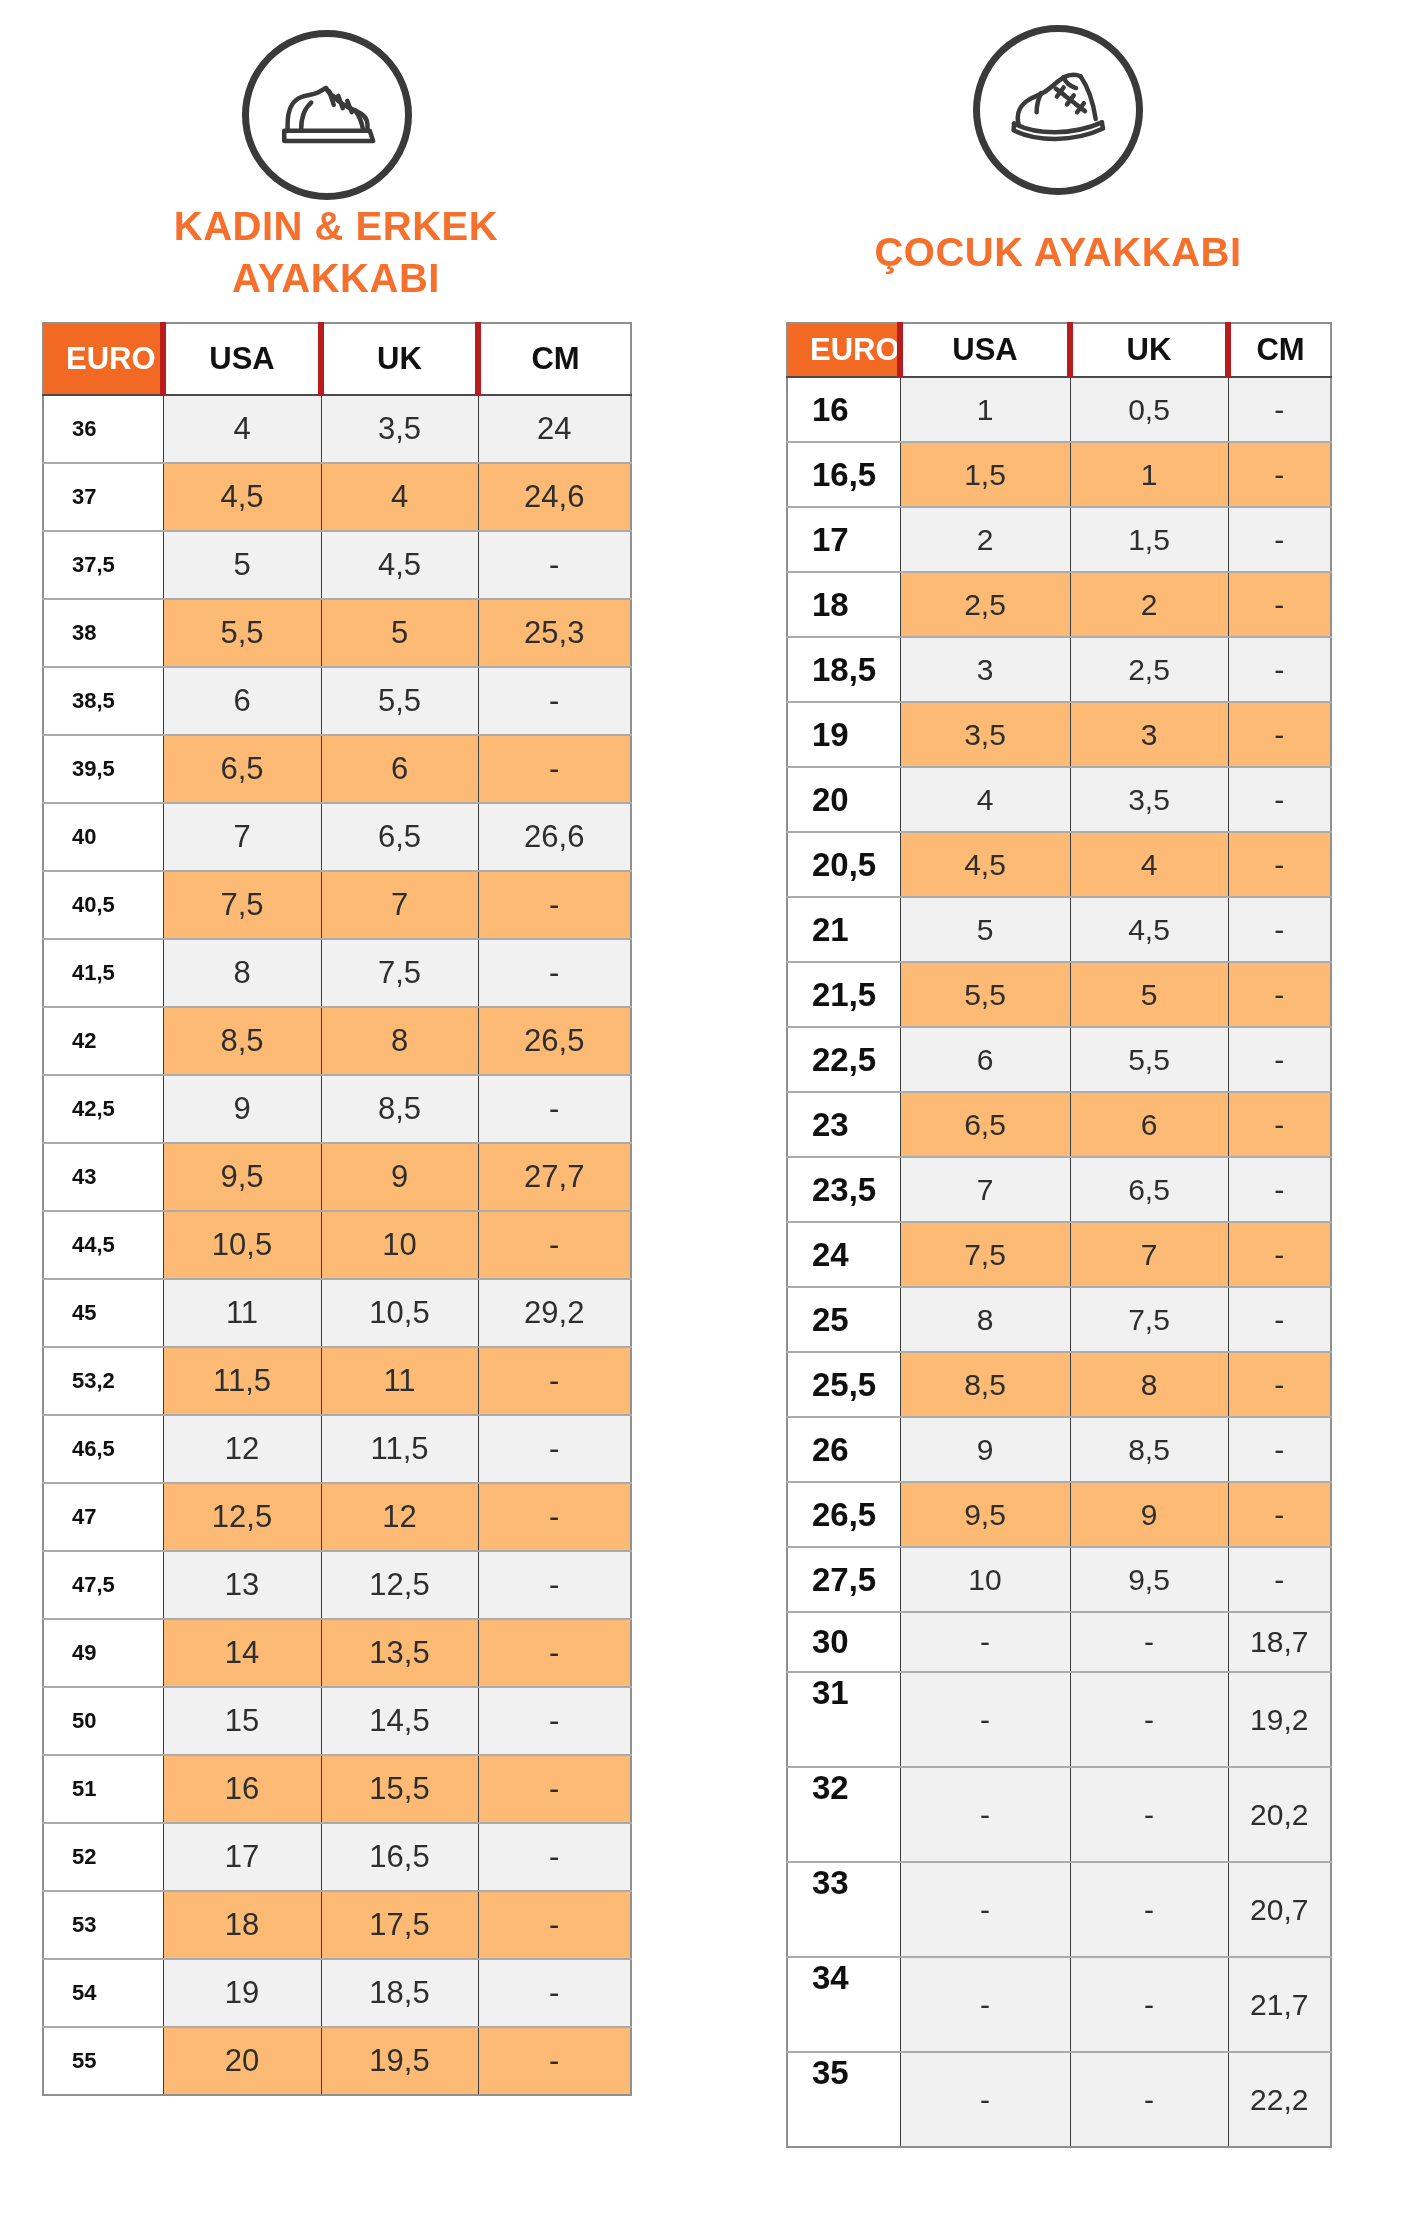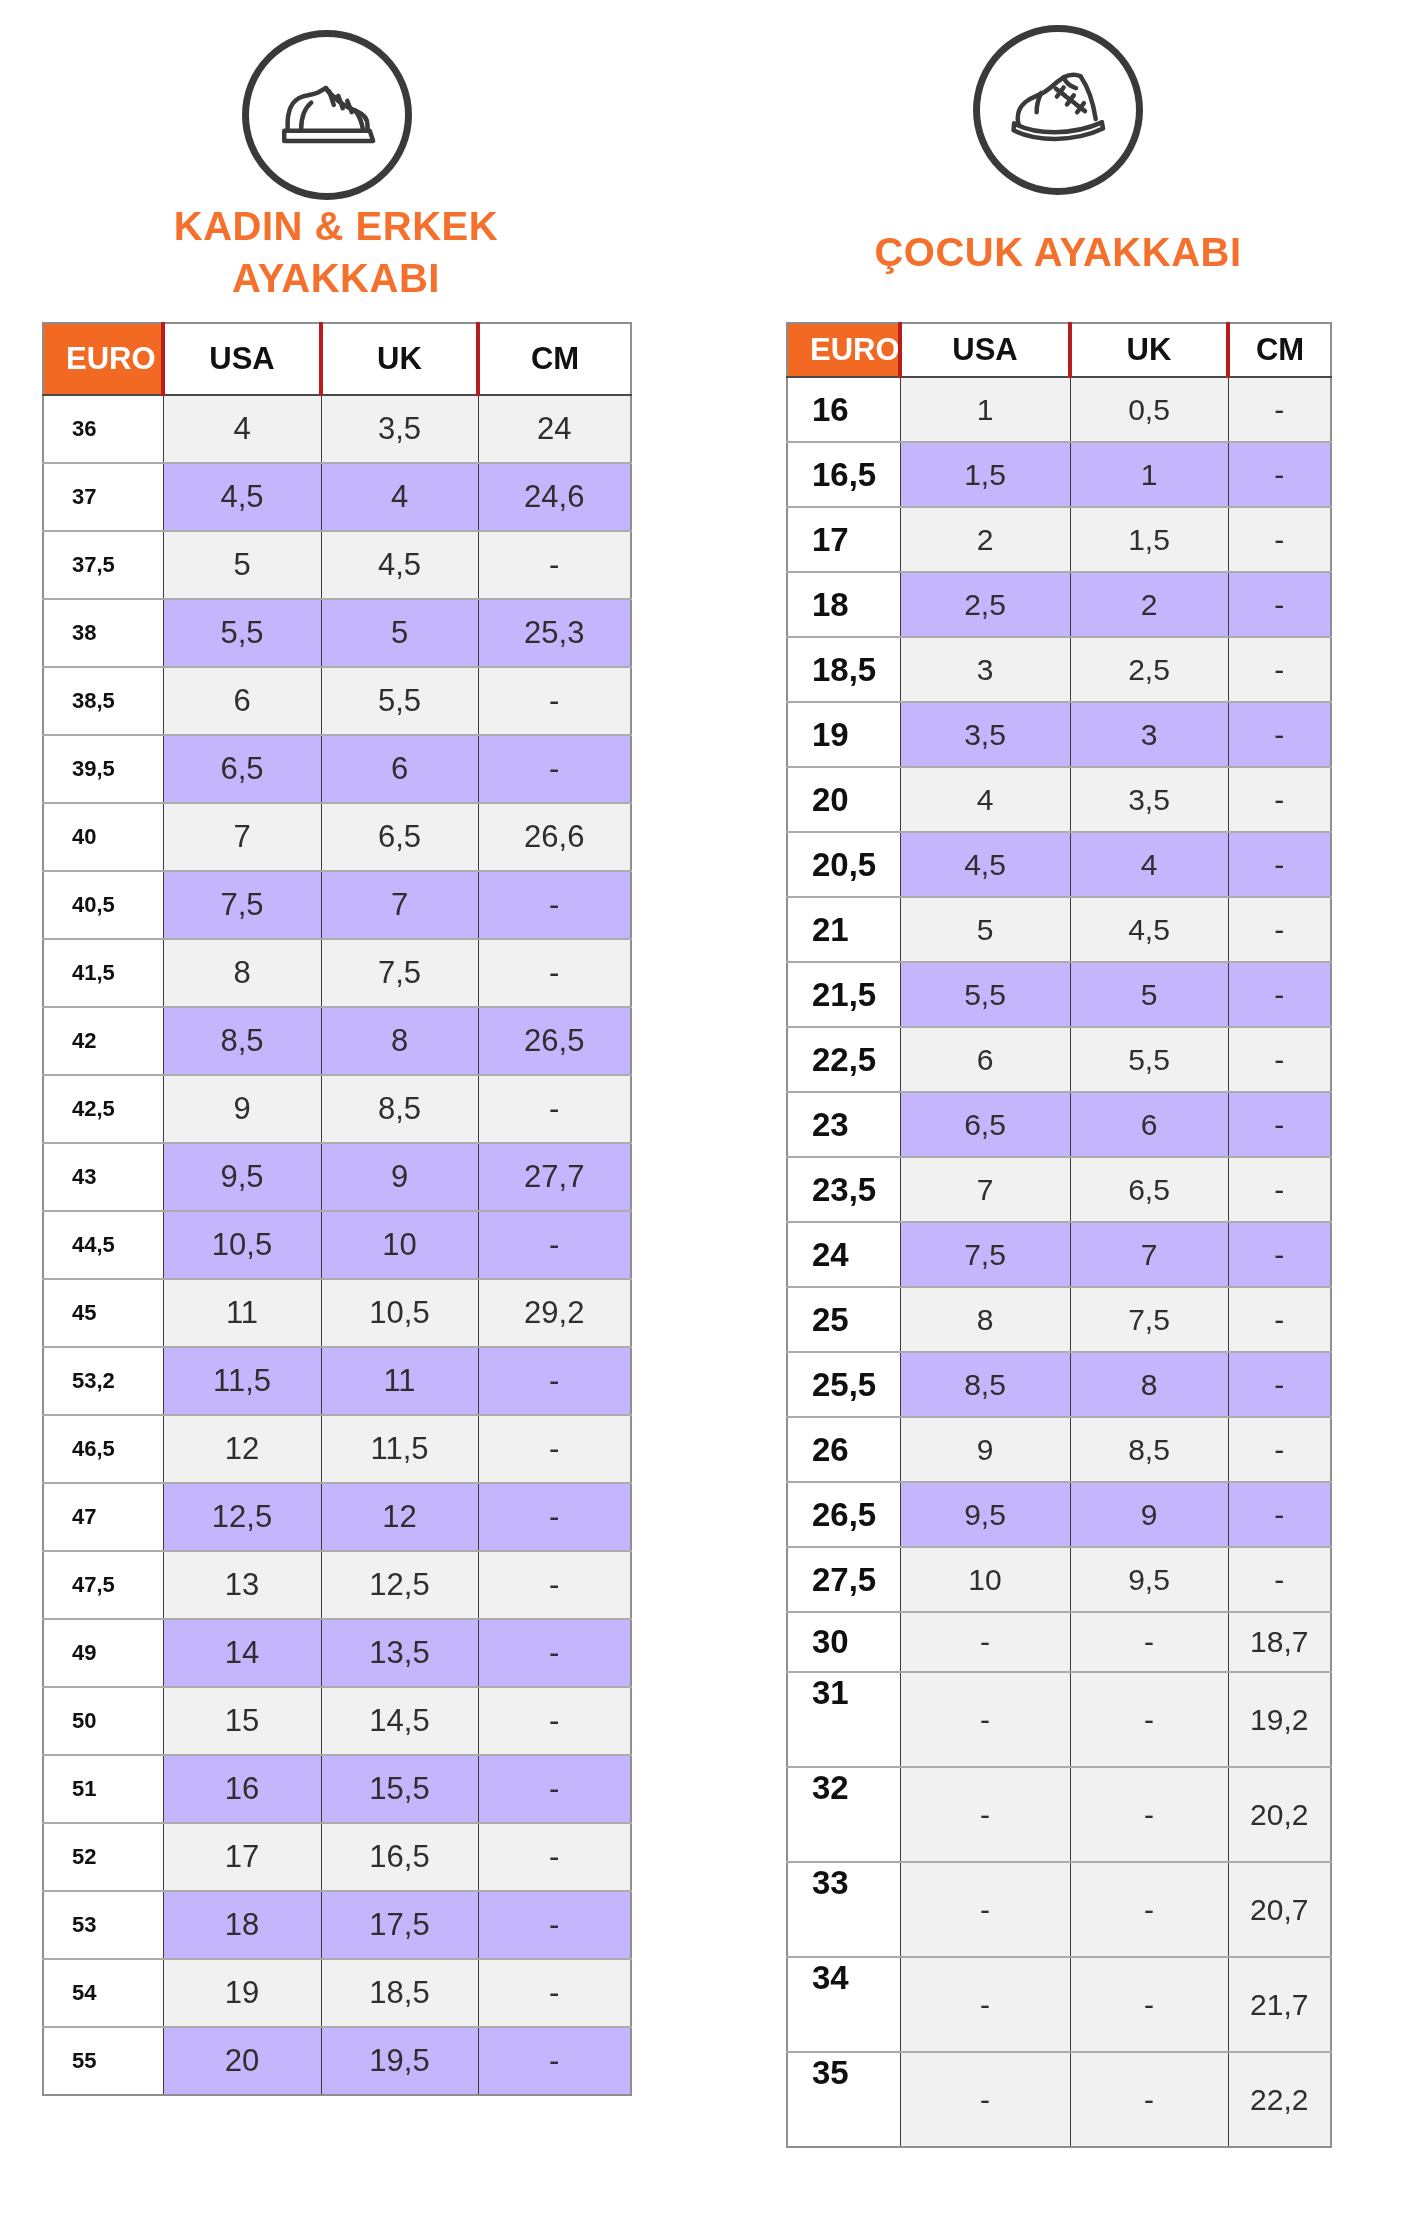--- a/index.html
+++ b/index.html
@@ -17,28 +17,28 @@
   #kids-circle{left:973px;top:25px;}
   .section-title{
     position:absolute;text-align:center;font-weight:bold;color:#f4702c;
     font-size:40px;line-height:52px;letter-spacing:0.5px;
   }
   #adult-title{left:42px;width:588px;top:200px;}
   #kids-title{left:786px;width:544px;top:226px;}
   
   table{
     position:absolute;border-collapse:collapse;table-layout:fixed;
-    border:2px solid #8f8f8f;background:#c4b5fd;
+    border:2px solid #8f8f8f;background:#fdba74;
   }
   #adult-table{left:42px;top:322px;width:588px;}
   #kids-table{left:786px;top:322px;width:544px;}
   th,td{padding:0;overflow:hidden;white-space:nowrap;}
   th{
     font-weight:bold;font-size:31px;text-align:center;color:#111;
-    border-left:4px solid #b91c1c;border-bottom:2px solid #4a4a4a;
+    border-left:6px solid #b91c1c;border-bottom:2px solid #4a4a4a;
     border-top:1px solid #3b3b3b;background:#fff;
   }
   th:first-child{border-left:none;}
   th.euro-h{
     background:#f26924;color:#ffffff;text-align:left;padding-left:22px;
     border-top:none;
   }
   #adult-table thead tr{height:72px;}
   #kids-table thead tr{height:54px;}
   #adult-table tbody tr{height:68px;}

